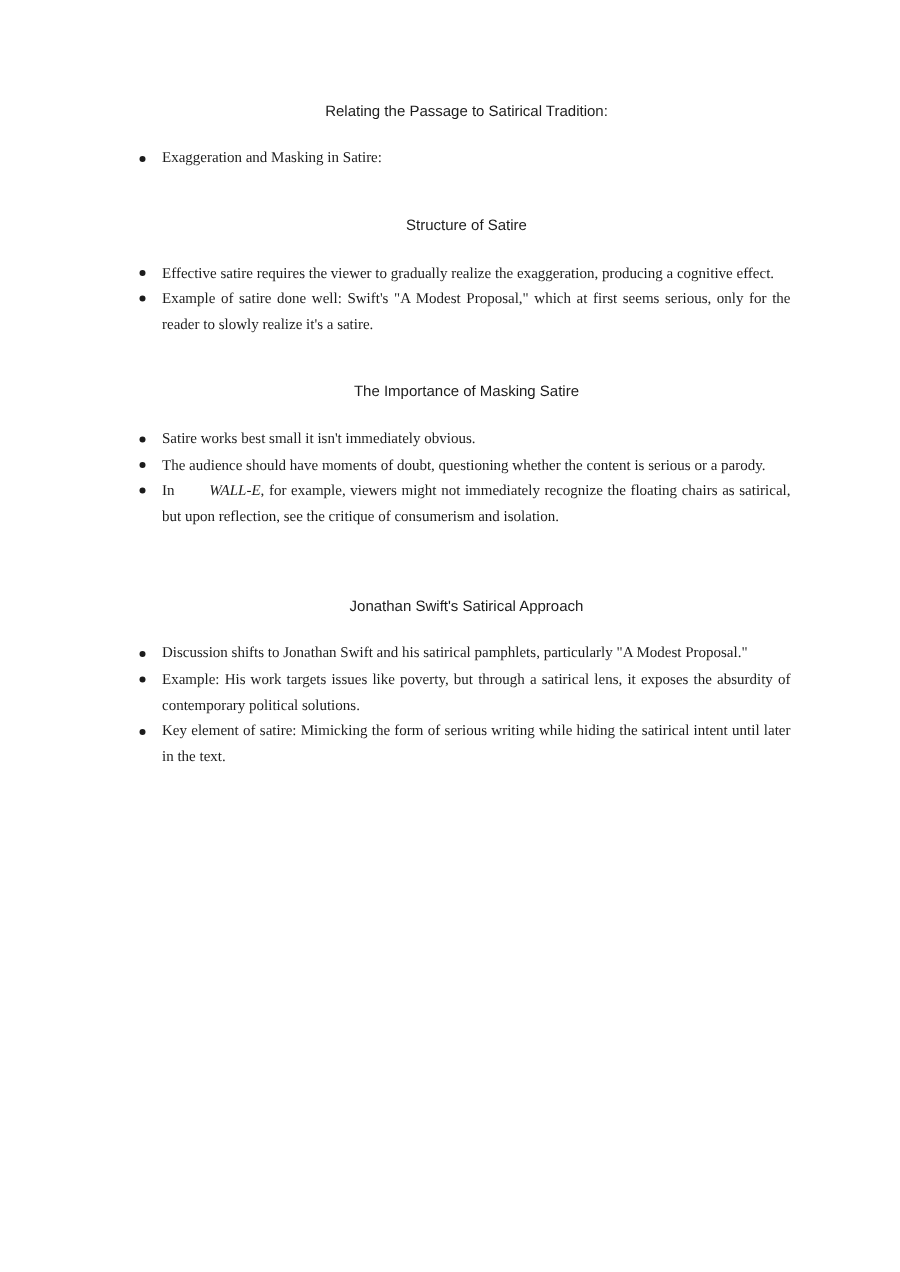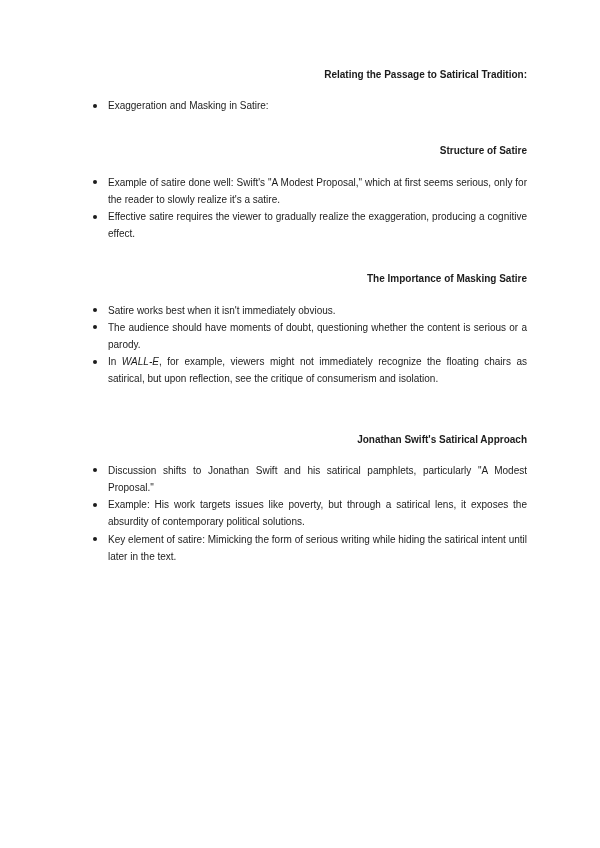--- a/index.html
+++ b/index.html
@@ -14,32 +14,33 @@
     font-family: "Liberation Sans", "DejaVu Sans", sans-serif;
     font-size: 10px;
     line-height: 17.2px;
     color: #1c1c1c;
     padding: 66px 73px 0 73px;
     -webkit-font-smoothing: antialiased;
   }
   .section + .section { margin-top: 28px; }
   .section.gap-lg { margin-top: 43px; }
   .heading {
-    font-weight: bold;
+    font-weight: normal;
     font-size: 10px;
     line-height: 17.2px;
     margin-bottom: 14px;
-    text-align: right;
+    text-align: center;
     margin-left: 22px;
   }
   ul { list-style: none; }
   ul.l1 > li {
     position: relative;
     padding-left: 35px;
     text-align: justify;
+    font-family: Liberation Serif, serif;
   }
   ul.l1 > li > .bullet {
     position: absolute;
     left: 20px;
     top: 6.5px;
     width: 4px;
     height: 4px;
     border-radius: 50%;
     background: #1c1c1c;
   }
@@ -51,21 +52,21 @@
   ul.l2 > li > .bullet {
     position: absolute;
     left: 20px;
     top: 6px;
     width: 4px;
     height: 4px;
     border-radius: 50%;
     background: transparent;
     border: 1px solid #1c1c1c;
   }
-  .it { font-style: italic; }
+  .it { font-style: italic; margin-left: 20px; }
 </style>
 </head>
 <body>
 
 <div class="page">
 
   <div class="section">
     <p class="heading">Relating the Passage to Satirical Tradition:</p>
     <ul class="l1">
       <li>
@@ -73,33 +74,33 @@
         <ul class="l2">
         </ul>
       </li>
     </ul>
   </div>
 
   <div class="section">
     <p class="heading">Structure of Satire</p>
     <ul class="l1">
       <li>
-        <span class="bullet"></span><span>Example of satire done well: Swift's "A Modest Proposal," which at first seems serious, only for the reader to slowly realize it's a satire.</span>
+        <span class="bullet"></span><span>Effective satire requires the viewer to gradually realize the exaggeration, producing a cognitive effect.</span>
       </li>
       <li>
-        <span class="bullet"></span><span>Effective satire requires the viewer to gradually realize the exaggeration, producing a cognitive effect.</span>
+        <span class="bullet"></span><span>Example of satire done well: Swift's "A Modest Proposal," which at first seems serious, only for the reader to slowly realize it's a satire.</span>
       </li>
     </ul>
   </div>
 
   <div class="section">
     <p class="heading">The Importance of Masking Satire</p>
     <ul class="l1">
       <li>
-        <span class="bullet"></span><span>Satire works best when it isn't immediately obvious.</span>
+        <span class="bullet"></span><span>Satire works best small it isn't immediately obvious.</span>
       </li>
       <li>
         <span class="bullet"></span><span>The audience should have moments of doubt, questioning whether the content is serious or a parody.</span>
       </li>
       <li>
         <span class="bullet"></span><span><span>In </span><span class="it">WALL-E</span><span>, for example, viewers might not immediately recognize the floating chairs as satirical, but upon reflection, see the critique of consumerism and isolation.</span></span>
       </li>
     </ul>
   </div>
 

